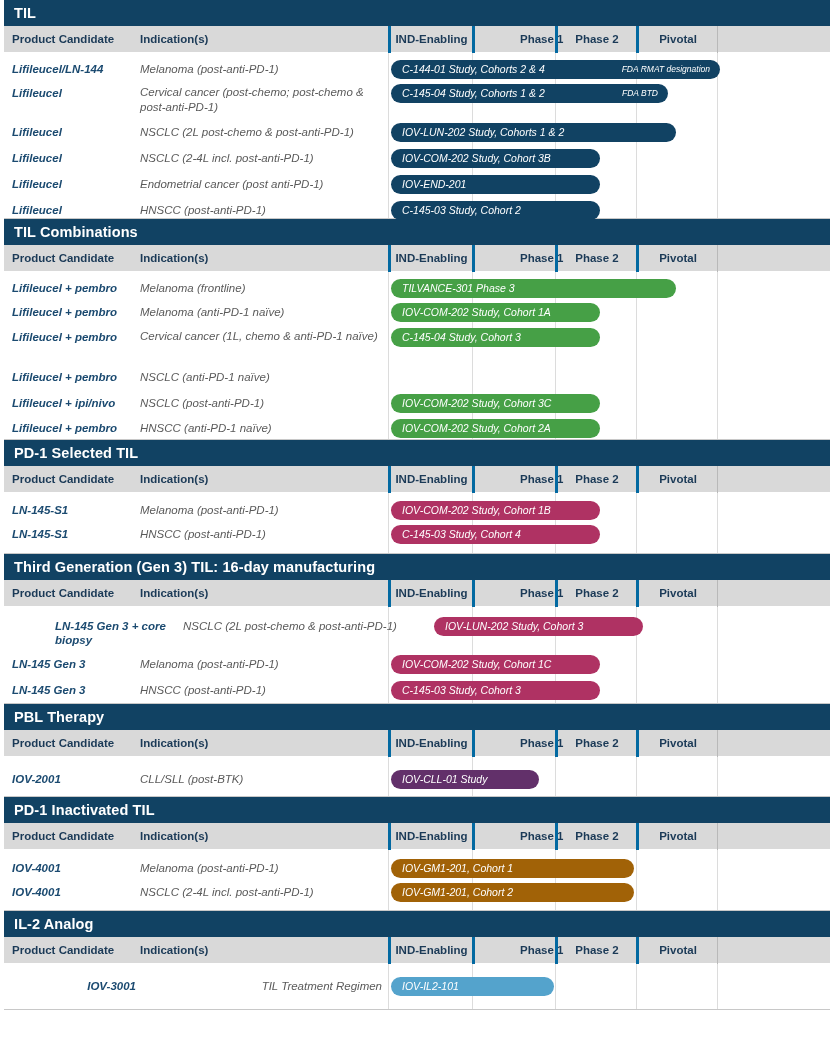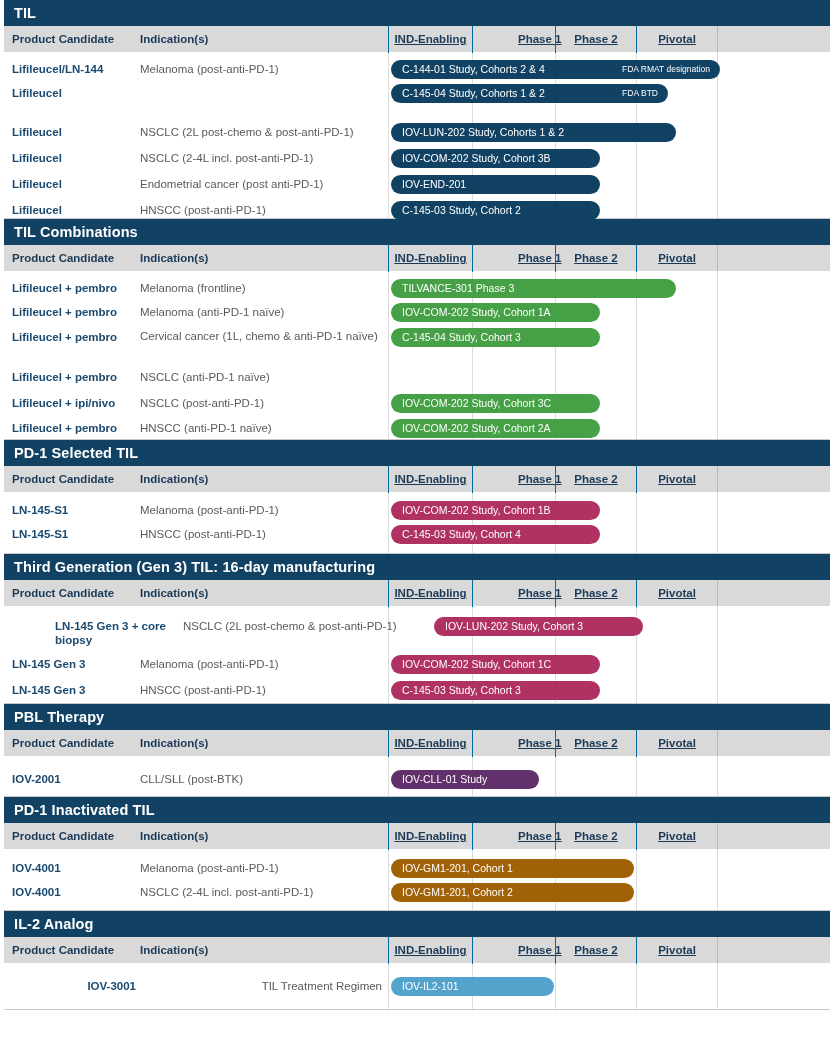--- a/index.html
+++ b/index.html
@@ -50,21 +50,21 @@
     height:27px;
     line-height:27px;
     font-size:11.5px;
     font-weight:bold;
     color:#1b3a57;
     box-sizing:border-box;
     white-space:nowrap;
   }
   .ch-pc{ left:8px; }
   .ch-ind{ left:136px; }
-  .ch-ph{ text-align:center; border-left:1px solid #0369a1;text-decoration:underline; }
+  .ch-ph{ text-align:center; border-left:3px solid #0369a1; }
   .ch-ind0{ left:384px; width:84px; }
   .ch-ph1 { left:468px; width:83px;padding-left:45px; }
   .ch-ph2 { left:551px; width:81px; }
   .ch-piv { left:632px; width:81px; }
   .ch-tail{ left:713px; width:109px; border-left:1px solid #b9b9b9; }
 
   
   .rows{
     position:relative;
     width:826px;
@@ -82,20 +82,21 @@
   }
   .g1{ left:384px; }
   .g2{ left:468px; }
   .g3{ left:551px; }
   .g4{ left:632px; }
   .g5{ left:713px; }
 
   .row{
     position:relative;
     box-sizing:border-box;
+    font-style:italic;
   }
   .cand{
     position:absolute;
     left:8px;
     width:124px;
     font-size:11.5px;
     font-weight:bold;
     color:#1b4a70;
     line-height:14px;
   }
@@ -167,20 +168,21 @@
         <div class="cand" style="top:9px;">Lifileucel/LN-144</div>
         <div class="indic" style="top:9px;">Melanoma (post-anti-PD-1)</div>
         <div class="pill c-navy" style="top:7px;width:329px;">
           <span class="ptext">C-144-01 Study, Cohorts 2 &amp; 4</span>
           <span class="pnote">FDA RMAT designation</span>
         </div>
       </div>
 
       <div class="row" style="height:38px;">
         <div class="cand" style="top:5px;">Lifileucel</div>
+        <div class="indic" style="top:4px;">Cervical cancer (post-chemo; post-chemo &amp; post-anti-PD-1)</div>
         <div class="pill c-navy" style="top:3px;width:277px;">
           <span class="ptext">C-145-04 Study, Cohorts 1 &amp; 2</span>
           <span class="pnote">FDA BTD</span>
         </div>
       </div>
 
       <div class="row" style="height:26px;">
         <div class="cand" style="top:6px;">Lifileucel</div>
         <div class="indic" style="top:6px;">NSCLC (2L post-chemo &amp; post-anti-PD-1)</div>
         <div class="pill c-navy" style="top:4px;width:285px;">

